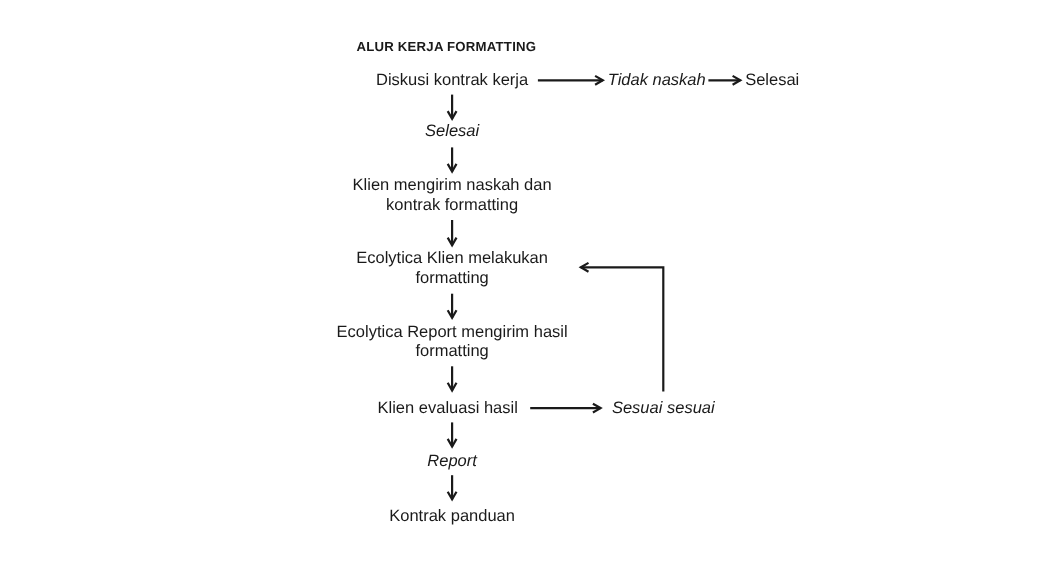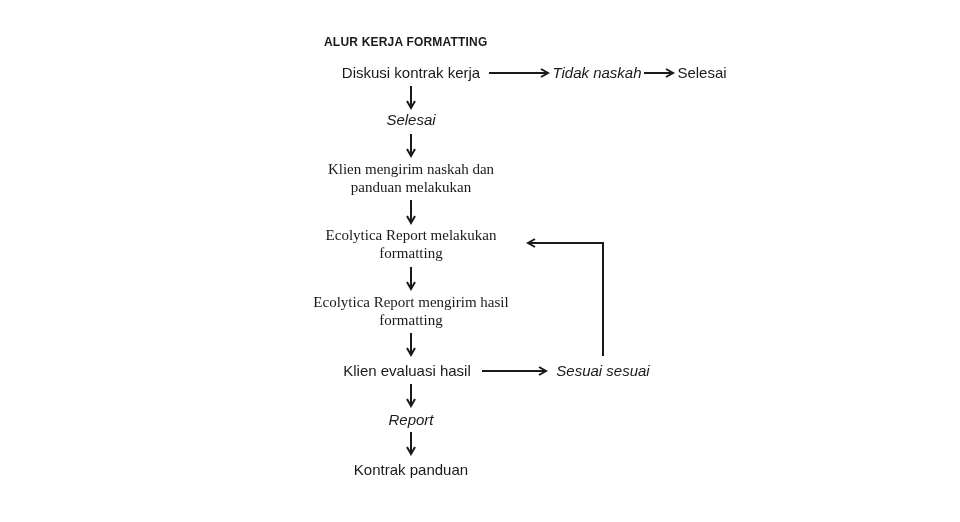--- a/index.html
+++ b/index.html
@@ -24,21 +24,21 @@
   }
   .node{
     position:absolute;
     transform:translate(-50%,-50%);
     font-size:15px;
     line-height:18px;
     text-align:center;
     white-space:nowrap;
   }
   .node.italic{font-style:italic;}
-  .node .ln{display:block;font-family:Liberation Serif, serif;}
+  .node .ln{display:block;}
   svg.arrows{
     position:absolute;left:0;top:0;
     width:960px;height:522px;
     pointer-events:none;
   }
   svg.arrows path{
     stroke:var(--ink);
     stroke-width:2;
     fill:none;
   }
@@ -72,25 +72,25 @@
   <div class="node" style="left:411px;top:73px">Diskusi kontrak kerja</div>
 
   <div class="node italic" style="left:597px;top:73px">Tidak naskah</div>
 
   <div class="node" style="left:702px;top:73px">Selesai</div>
 
   <div class="node italic" style="left:411px;top:120px">Selesai</div>
 
   <div class="node" style="left:411px;top:178px">
     <span class="ln">Klien mengirim naskah dan</span>
-    <span class="ln">panduan melakukan</span>
+    <span class="ln">kontrak formatting</span>
   </div>
 
   <div class="node" style="left:411px;top:244px">
-    <span class="ln">Ecolytica Report melakukan</span>
+    <span class="ln">Ecolytica Klien melakukan</span>
     <span class="ln">formatting</span>
   </div>
 
   <div class="node" style="left:411px;top:311px">
     <span class="ln">Ecolytica Report mengirim hasil</span>
     <span class="ln">formatting</span>
   </div>
 
   <div class="node" style="left:407px;top:371px">Klien evaluasi hasil</div>
 

